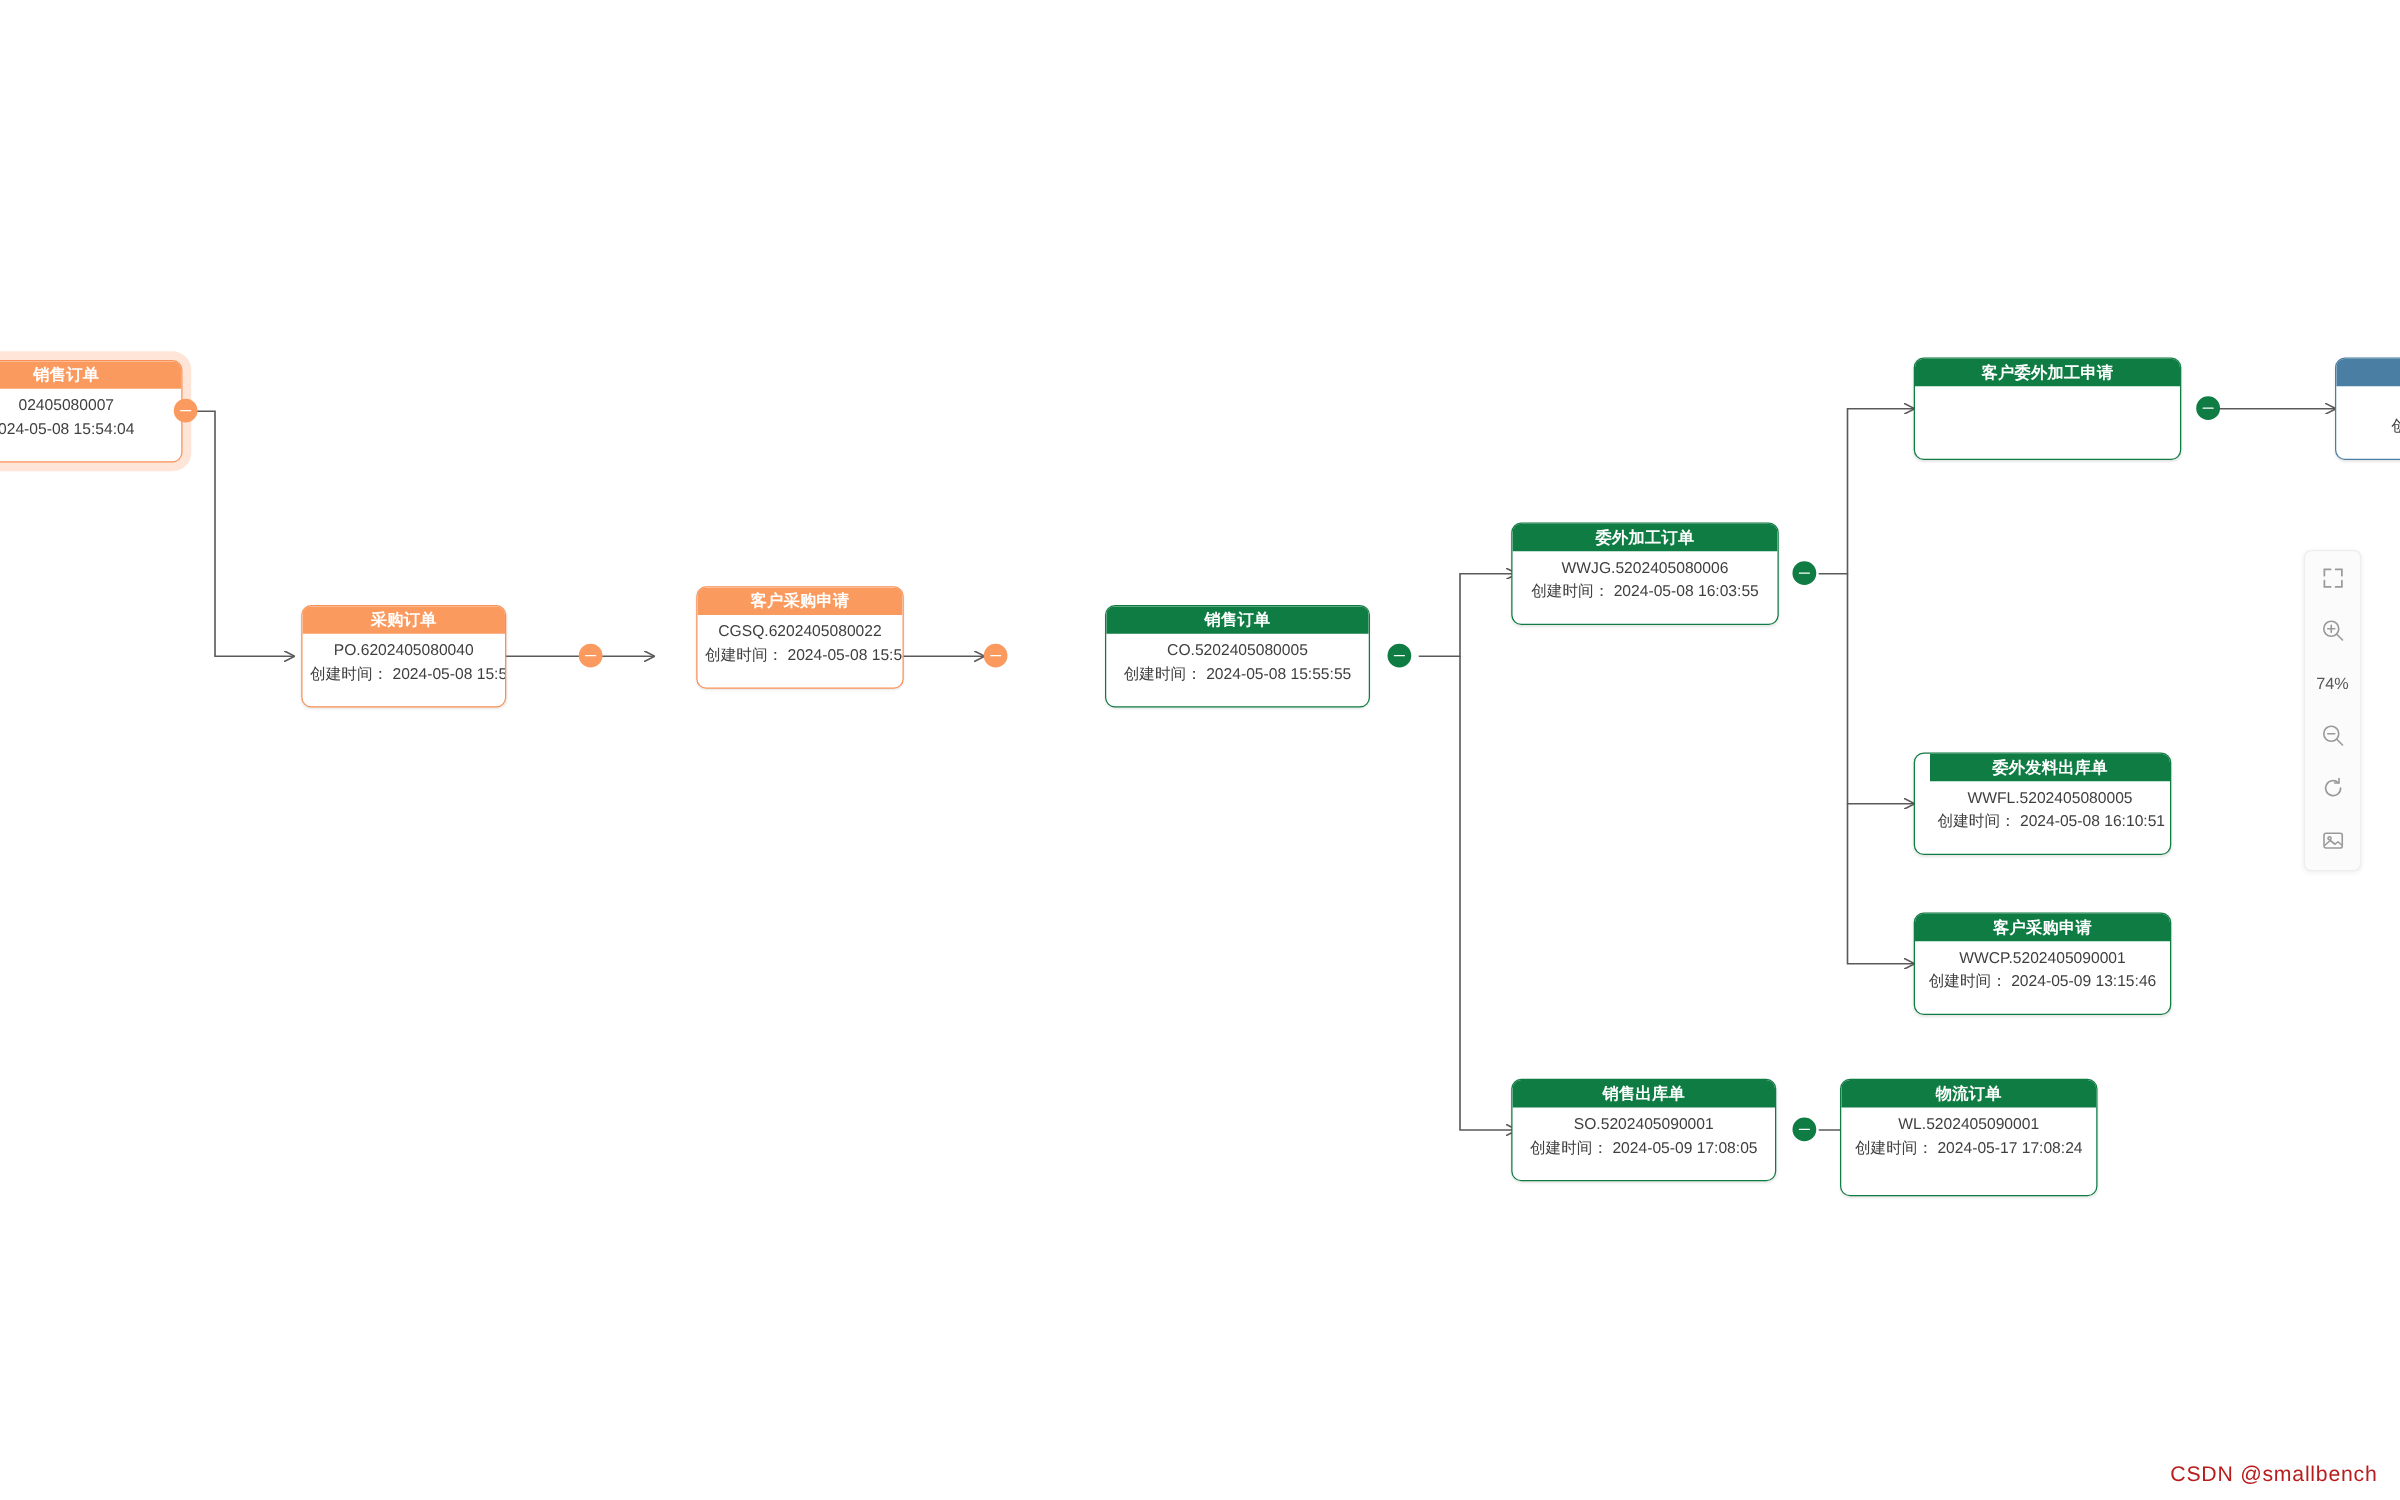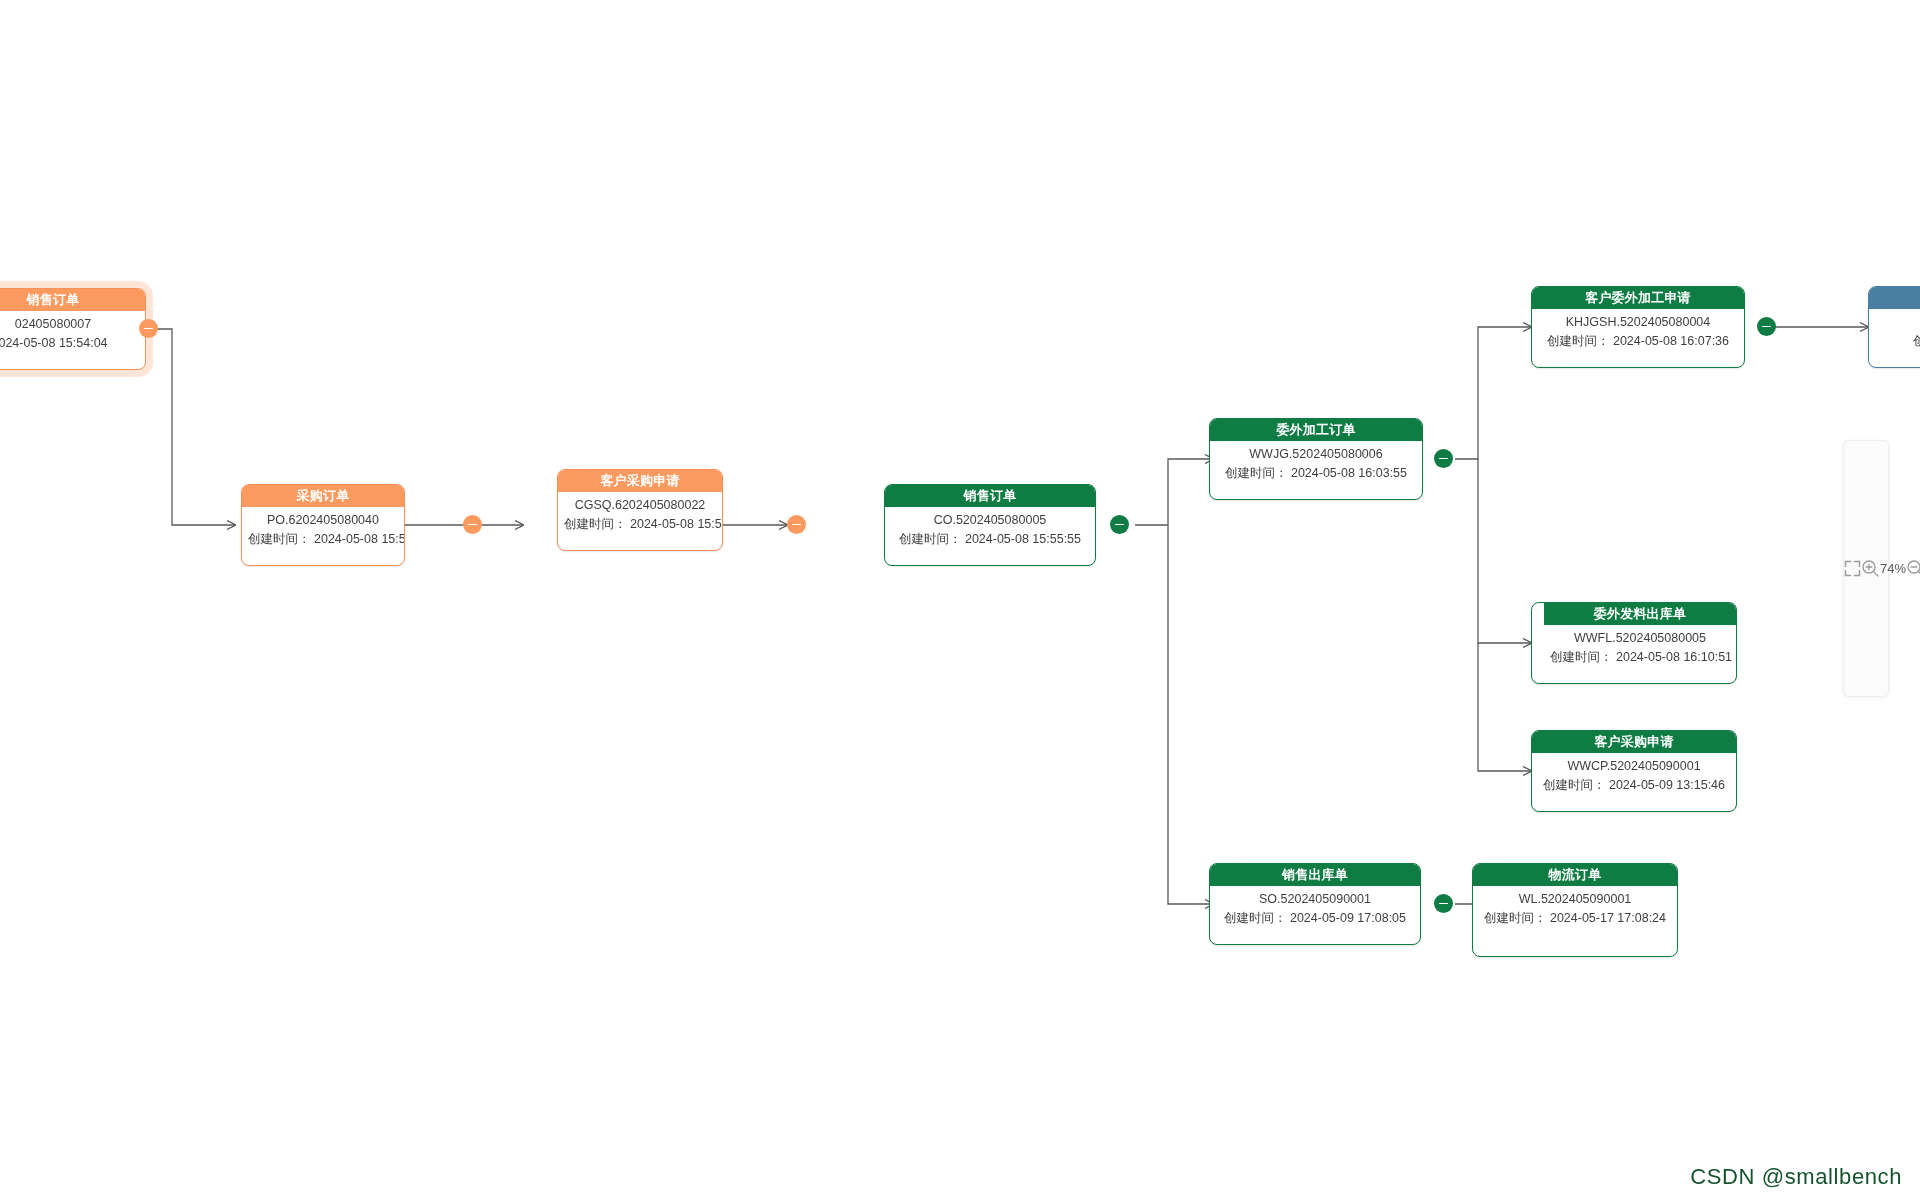--- a/index.html
+++ b/index.html
@@ -110,21 +110,21 @@
     position: absolute;
     left: 1843px;
     top: 440px;
     width: 44px;
     height: 255px;
     background: #fbfbfb;
     border: 1px solid #eeeeee;
     border-radius: 6px;
     box-shadow: 0 1px 4px rgba(0,0,0,0.06);
     display: flex;
-    flex-direction: row;
+    flex-direction: column;
     align-items: center;
     z-index: 20;
   }
   .tb-item {
     width: 44px;
     height: 42px;
     display: flex;
     align-items: center;
     justify-content: center;
     cursor: pointer;
@@ -135,22 +135,22 @@
     font-size: 13px;
     color: #595959;
   }
   .tb-item svg { display: block; }
 
   
   #watermark {
     position: absolute;
     right: 18px;
     bottom: 10px;
-    font-size: 22px;
-    color: #14532d;
+    font-size: 17px;
+    color: #b91c1c;
     letter-spacing: 0.6px;
     user-select: none;
   }
 </style>
 </head>
 <body>
 
 <div id="canvas">
 
   <svg id="edges" viewBox="0 0 1920 1200" width="1920" height="1200">
@@ -220,24 +220,20 @@
     <div class="node-head">委外加工订单</div>
     <div class="node-body">
       <div class="node-code">WWJG.5202405080006</div>
       <div class="node-time">创建时间： 2024-05-08 16:03:55</div>
     </div>
   </div>
   <div class="toggle green" style="left:1434px; top:449px;"></div>
 
   <div class="node green" style="left:1531px; top:286px; width:214px; height:82px;">
     <div class="node-head">客户委外加工申请</div>
-    <div class="node-body">
-      <div class="node-code">KHJGSH.5202405080004</div>
-      <div class="node-time">创建时间： 2024-05-08 16:07:36</div>
-    </div>
   </div>
   <div class="toggle green" style="left:1757px; top:317px;"></div>
 
   <div class="node green" style="left:1531px; top:602px; width:206px; height:82px;padding-left:12px;">
     <div class="node-head">委外发料出库单</div>
     <div class="node-body">
       <div class="node-code">WWFL.5202405080005</div>
       <div class="node-time">创建时间： 2024-05-08 16:10:51</div>
     </div>
   </div>

